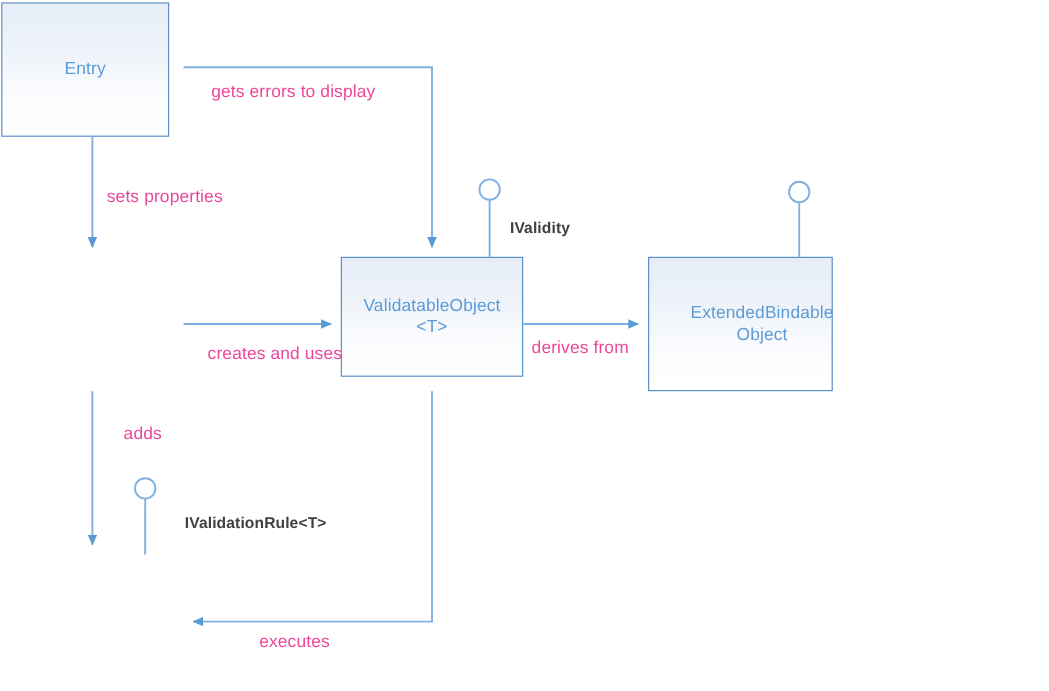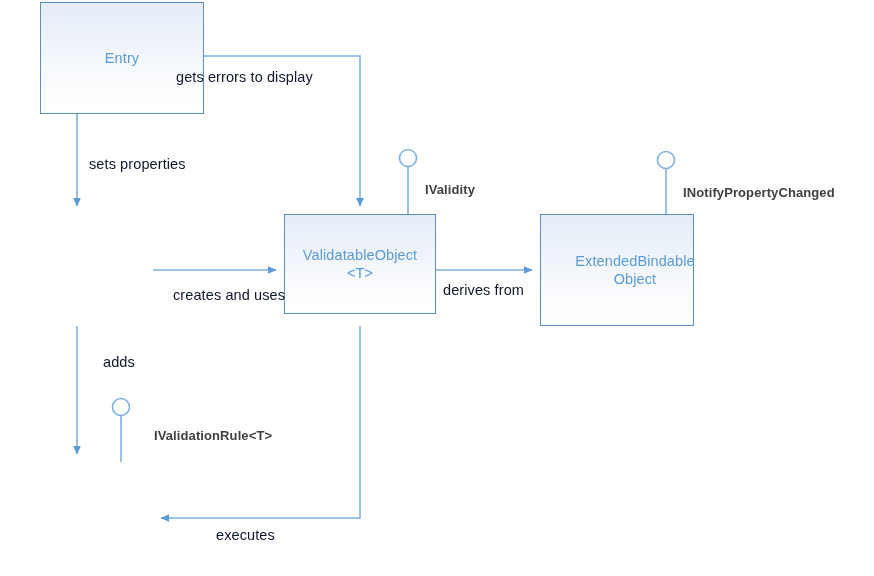--- a/index.html
+++ b/index.html
@@ -43,21 +43,21 @@
     color: #5b9bd5;
     font-size: 14.5px;
     line-height: 18px;
     text-align: center;
     letter-spacing: 0.1px;
     white-space: pre-line;
     pointer-events: none;
   }
   .edge-label {
     position: absolute;
-    color: #0f172a;
+    color: #ec4899;
     font-size: 14.5px;
     line-height: 18px;
     white-space: nowrap;
     letter-spacing: 0.1px;
   }
   .iface-label {
     position: absolute;
     color: #404040;
     font-size: 13px;
     line-height: 18px;
@@ -109,21 +109,21 @@
     <g>
       <line x1="666" y1="168.5" x2="666" y2="214" stroke="#7fb1e3" stroke-width="1.6"></line>
       <circle cx="666" cy="160" r="8.5" fill="#ffffff" stroke="#7fb1e3" stroke-width="1.6"></circle>
     </g>
     <g>
       <line x1="121" y1="415.5" x2="121" y2="462" stroke="#7fb1e3" stroke-width="1.6"></line>
       <circle cx="121" cy="407" r="8.5" fill="#ffffff" stroke="#7fb1e3" stroke-width="1.6"></circle>
     </g>
   </svg>
 
-  <div class="node-box" style="left:1px; top:2px; width:164px; height:112px;margin-left:39px;">
+  <div class="node-box" style="left:1px; top:2px; width:140px; height:112px;">
     <span class="node-label">Entry</span>
   </div>
 
 
   <div class="node-box" style="left:284px; top:214px; width:152px; height:100px;justify-content:center;">
     <span class="node-label">ValidatableObject
 &lt;T&gt;</span>
   </div>
 
   <div class="node-box" style="left:540px; top:214px; width:154px; height:112px;padding-left:36px;">
@@ -139,17 +139,16 @@
   <div class="edge-label" style="left:173px; top:286px;">creates and uses</div>
 
   <div class="edge-label" style="left:443px; top:281px;">derives from</div>
 
   <div class="edge-label" style="left:103px; top:353px;">adds</div>
 
   <div class="edge-label" style="left:216px; top:526px;">executes</div>
 
   <div class="iface-label" style="left:425px; top:181px;">IValidity</div>
 
-  <div class="iface-label" style="left:683px; top:184px;">INotifyPropertyChanged</div>
 
   <div class="iface-label" style="left:154px; top:427px;">IValidationRule&lt;T&gt;</div>
 
 </div>
 
 </body></html>

